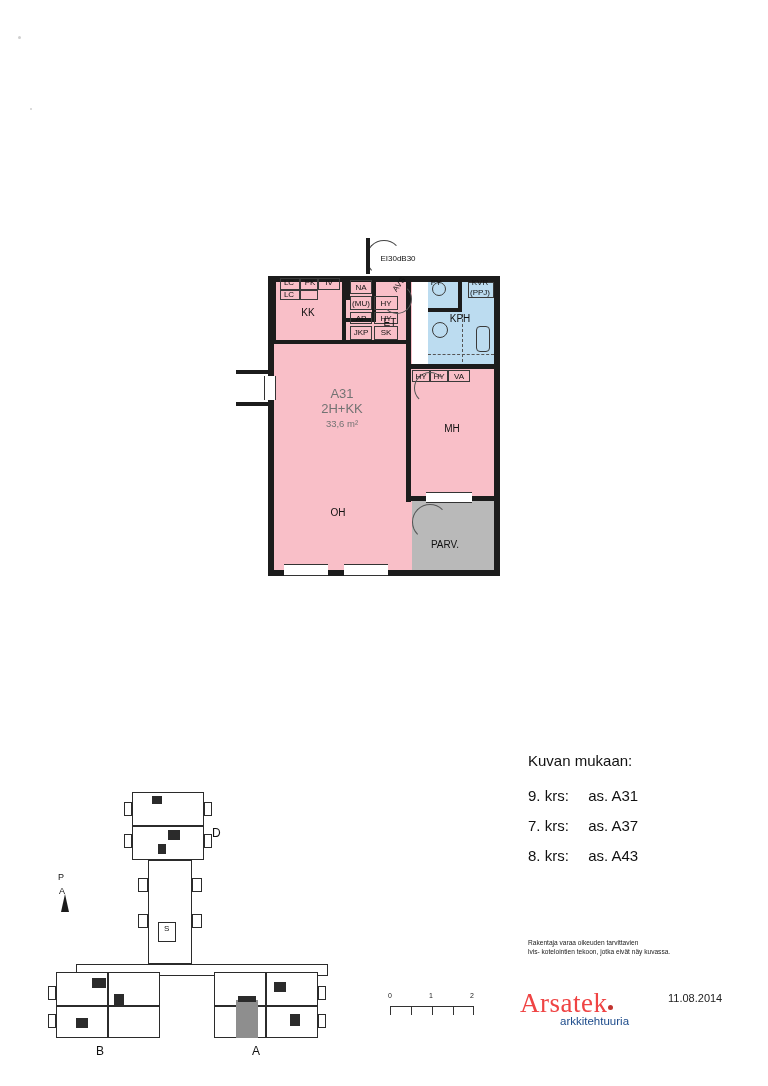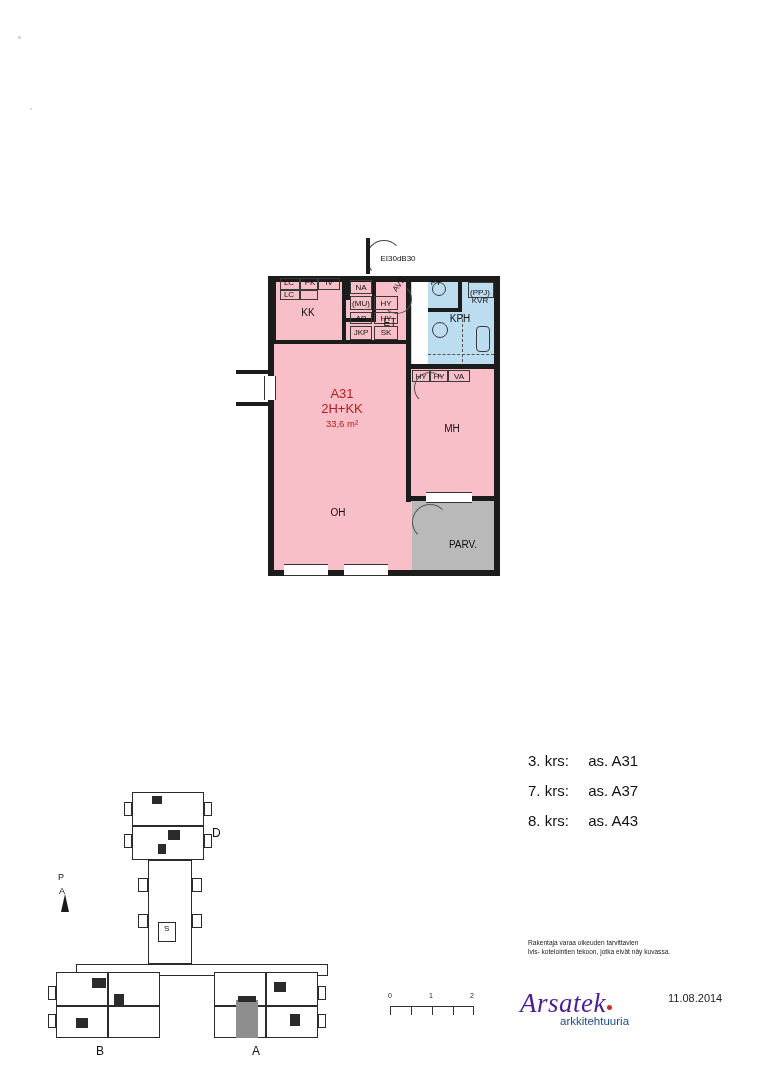--- a/index.html
+++ b/index.html
@@ -20,21 +20,21 @@
   .w{position:absolute;background:#1c1c1c;}       
   .pink{position:absolute;background:#f9bfc8;}
   .blue{position:absolute;background:#bcdcf0;}
   .grey{position:absolute;background:#b9b9b9;}
   .white{position:absolute;background:#ffffff;}
   .thin{position:absolute;border:1px solid #3a3a3a;box-sizing:border-box;}
   .dash{position:absolute;border-left:1px dashed #555;}
   .dashh{position:absolute;border-top:1px dashed #555;}
   .lbl{position:absolute;font-size:8px;line-height:9px;color:#111;text-align:center;white-space:nowrap;}
   .lbl.room{font-size:10px;}
-  .aptname{position:absolute;text-align:center;font-size:13px;line-height:15px;color:#b91c1c;}
+  .aptname{position:absolute;text-align:center;font-size:13px;line-height:15px;color:#737373;}
   .aptname .sm{font-size:9.5px;}
 
   
   .arc{position:absolute;border:1px solid #444;border-radius:50%;}
 
   
   .rblock{position:absolute;left:528px;top:752px;width:230px;}
   .r-area{font-size:15px;margin-bottom:26px;}
   .r-kuvan{font-size:15px;margin-bottom:18px;}
   .r-row{font-size:15px;margin-bottom:13px;}
@@ -42,21 +42,21 @@
   .r-note{position:absolute;left:528px;top:938px;width:230px;font-size:6.6px;line-height:9px;color:#222;}
 
   
   .scalebar{position:absolute;left:390px;top:992px;width:84px;height:26px;}
   .scalebar .sline{position:absolute;left:0;top:14px;width:84px;height:1px;background:#333;}
   .scalebar .tick{position:absolute;top:14px;width:1px;height:9px;background:#333;}
   .scalebar .num{position:absolute;top:0;font-size:7px;color:#222;}
 
   
   .logo{position:absolute;left:520px;top:988px;width:150px;}
-  .logo .ar{font-family:"Liberation Serif",serif;font-style:italic;font-size:27px;color:#4c1d95;letter-spacing:0.5px;}
+  .logo .ar{font-family:"Liberation Serif",serif;font-size:27px;color:#ef4444;letter-spacing:0.5px;}
   .logo .dot{display:inline-block;width:5px;height:5px;background:#c2332f;border-radius:50%;vertical-align:2px;margin:0 1px;}
   .logo .sub{font-size:11.5px;color:#1b4a8a;margin-top:-4px;margin-left:40px;}
   .datestamp{position:absolute;left:668px;top:992px;font-size:11px;color:#222;}
 
   
   .site{position:absolute;left:40px;top:782px;width:330px;height:290px;}
   .bl{position:absolute;border:1px solid #2b2b2b;box-sizing:border-box;background:#fff;}
   .blk{position:absolute;background:#2b2b2b;}
   .bl-lbl{position:absolute;font-size:12px;color:#111;}
   .bl-lbl.sm{font-size:8px;}
@@ -142,53 +142,54 @@
     <div class="white" style="left:22px;top:306px;width:44px;height:10px;border-top:1px solid #333;border-bottom:1px solid #333;"></div>
     <div class="white" style="left:82px;top:306px;width:44px;height:10px;border-top:1px solid #333;border-bottom:1px solid #333;"></div>
     <div class="white" style="left:164px;top:234px;width:46px;height:9px;border-top:1px solid #333;border-bottom:1px solid #333;"></div>
     <div class="white" style="left:2px;top:118px;width:10px;height:24px;border-left:1px solid #333;border-right:1px solid #333;"></div>
 
     <div class="lbl room" style="left:26px;top:50px;width:40px;">KK</div>
     <div class="lbl room" style="left:114px;top:60px;width:28px;">ET</div>
     <div class="lbl room" style="left:176px;top:56px;width:44px;">KPH</div>
     <div class="lbl room" style="left:170px;top:166px;width:40px;">MH</div>
     <div class="lbl room" style="left:56px;top:250px;width:40px;">OH</div>
-    <div class="lbl room" style="left:176px;top:282px;width:50px;">PARV.</div>
+    <div class="lbl room" style="left:158px;top:282px;width:50px;">PARV.</div>
 
     <div class="lbl" style="left:88px;top:25px;width:22px;">NA</div>
     <div class="lbl" style="left:86px;top:41px;width:26px;">(MU)</div>
     <div class="lbl" style="left:88px;top:56px;width:22px;">AP</div>
     <div class="lbl" style="left:86px;top:70px;width:26px;">JKP</div>
     <div class="lbl" style="left:112px;top:41px;width:24px;">HY</div>
     <div class="lbl" style="left:112px;top:56px;width:24px;">HY</div>
     <div class="lbl" style="left:112px;top:70px;width:24px;">SK</div>
     <div class="lbl" style="left:150px;top:114px;width:18px;">HY</div>
     <div class="lbl" style="left:168px;top:114px;width:18px;">HY</div>
     <div class="lbl" style="left:186px;top:114px;width:22px;">VA</div>
     <div class="lbl" style="left:164px;top:20px;width:20px;">PY</div>
-    <div class="lbl" style="left:204px;top:20px;width:28px;margin-top:18px;">KVR</div>
+    <div class="lbl" style="left:204px;top:20px;width:28px;">KVR</div>
     <div class="lbl" style="left:204px;top:30px;width:28px;">(PPJ)</div>
     <div class="lbl" style="left:16px;top:20px;width:22px;">LC</div>
     <div class="lbl" style="left:16px;top:32px;width:22px;">LC</div>
     <div class="lbl" style="left:38px;top:20px;width:20px;">PK</div>
     <div class="lbl" style="left:56px;top:20px;width:22px;">IV</div>
     <div class="lbl" style="left:124px;top:22px;width:26px;transform:rotate(-55deg);">AVS</div>
     <div class="lbl" style="left:108px;top:-4px;width:56px;">EI30dB30</div>
 
     <div class="aptname" style="left:40px;top:128px;width:80px;">
       <div>A31</div>
       <div>2H+KK</div>
       <div class="sm">33,6 m²</div>
     </div>
   </div>
 
   <div class="rblock">
+    <div class="r-kuvan">Kuvan mukaan:</div>
 
     <div class="r-row">
-      <span class="f">3. krs:</span>
+      <span class="f">9. krs:</span>
       <span>as. A31</span>
     </div>
     <div class="r-row">
       <span class="f">7. krs:</span>
       <span>as. A37</span>
     </div>
     <div class="r-row">
       <span class="f">8. krs:</span>
       <span>as. A43</span>
     </div>

